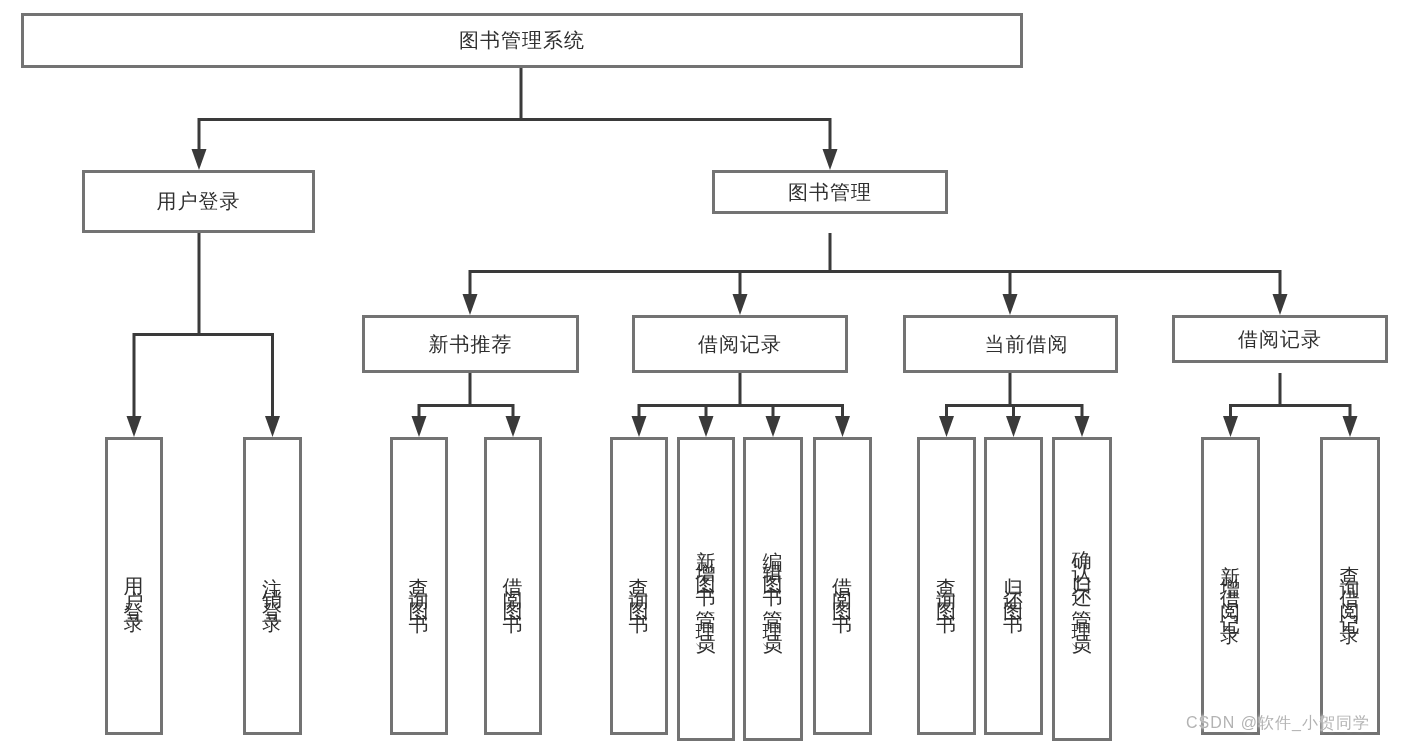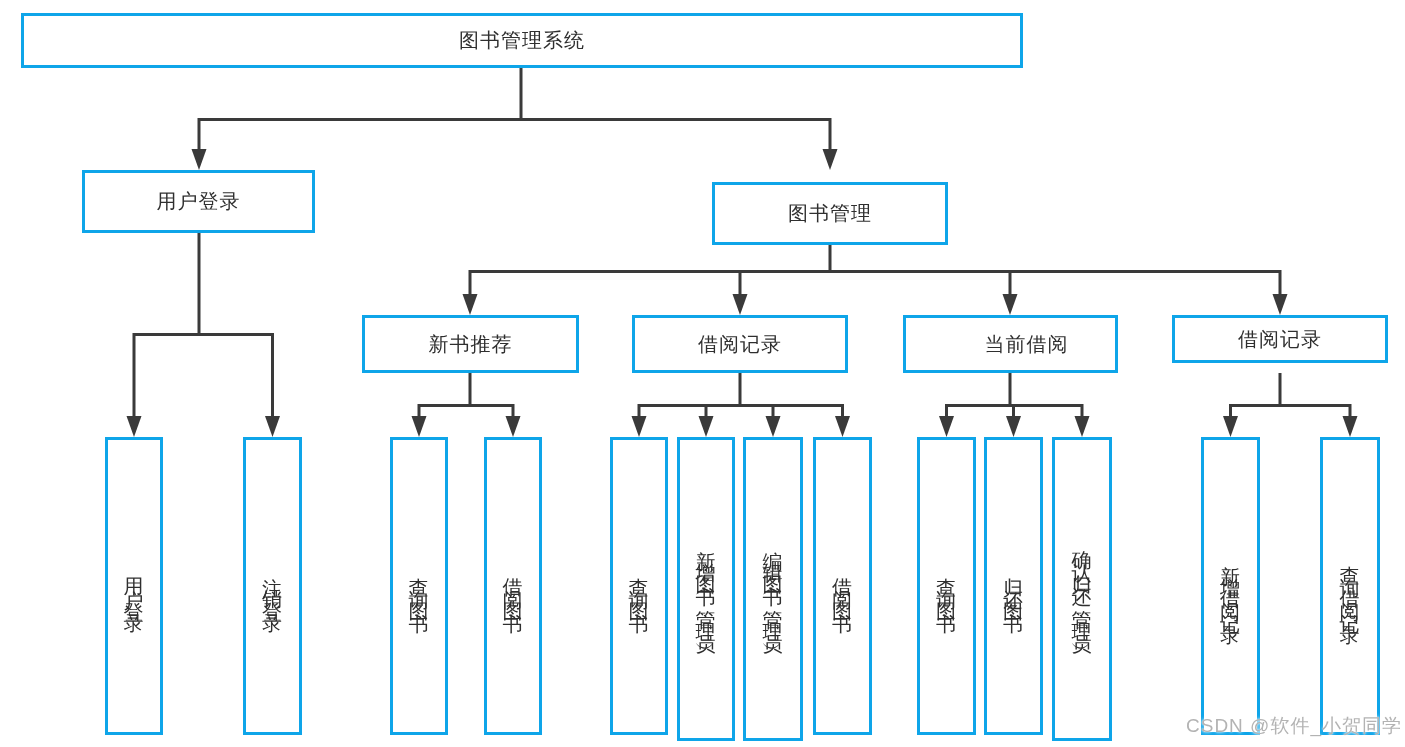--- a/index.html
+++ b/index.html
@@ -12,41 +12,41 @@
     overflow: hidden;
   }
   #wires {
     position: absolute;
     left: 0; top: 0;
     width: 1405px; height: 747px;
   }
   .node {
     position: absolute;
     box-sizing: border-box;
-    border: 3px solid #0ea5e9;
+    border: 3px solid #737373;
     background: #ffffff;
     display: flex;
     align-items: center;
     justify-content: center;
     color: #2f2f2f;
     font-size: 20px;
     letter-spacing: 1px;
     text-align: center;
   }
   .leaf span {
     writing-mode: vertical-rl;
     text-orientation: mixed;
     line-height: 1;
     letter-spacing: 12px;
     white-space: nowrap;
   }
   
   .n-root   { left: 21px;   top: 13px;  width: 1002px; height: 55px; }
   .n-ul     { left: 82px;   top: 170px; width: 233px;  height: 63px; }
-  .n-bm     { left: 712px;  top: 182px; width: 236px;  height: 63px; }
+  .n-bm     { left: 712px;  top: 170px; width: 236px;  height: 44px; }
   .n-g0     { left: 362px;  top: 315px; width: 217px;  height: 58px; text-align: right; }
   .n-g1     { left: 632px;  top: 315px; width: 216px;  height: 58px; }
   .n-g2     { left: 903px;  top: 315px; width: 215px;  height: 58px; padding-left: 32px; }
   .n-g3     { left: 1172px; top: 315px; width: 216px;  height: 48px; }
   .leaf     { top: 437px; height: 298px; }
   .leaf.tall{ height: 304px; }
   .n-ul0 { left: 105px;  width: 58px; }
   .n-ul1 { left: 243px;  width: 59px; }
   .n-l00 { left: 390px;  width: 58px; }
   .n-l01 { left: 484px;  width: 58px; }
@@ -56,21 +56,21 @@
   .n-l13 { left: 813px;  width: 59px; }
   .n-l20 { left: 917px;  width: 59px; }
   .n-l21 { left: 984px;  width: 59px; }
   .n-l22 { left: 1052px; width: 60px; }
   .n-l30 { left: 1201px; width: 59px; }
   .n-l31 { left: 1320px; width: 60px; }
   #watermark {
     position: absolute;
     left: 1186px;
     top: 713px;
-    font-size: 19px;
+    font-size: 16px;
     color: #b3b3b3;
     letter-spacing: 1px;
     white-space: nowrap;
     text-shadow: 0 0 2px #ffffff, 0 0 4px #ffffff;
   }
 </style>
 </head>
 <body>
 
 <div id="canvas">

